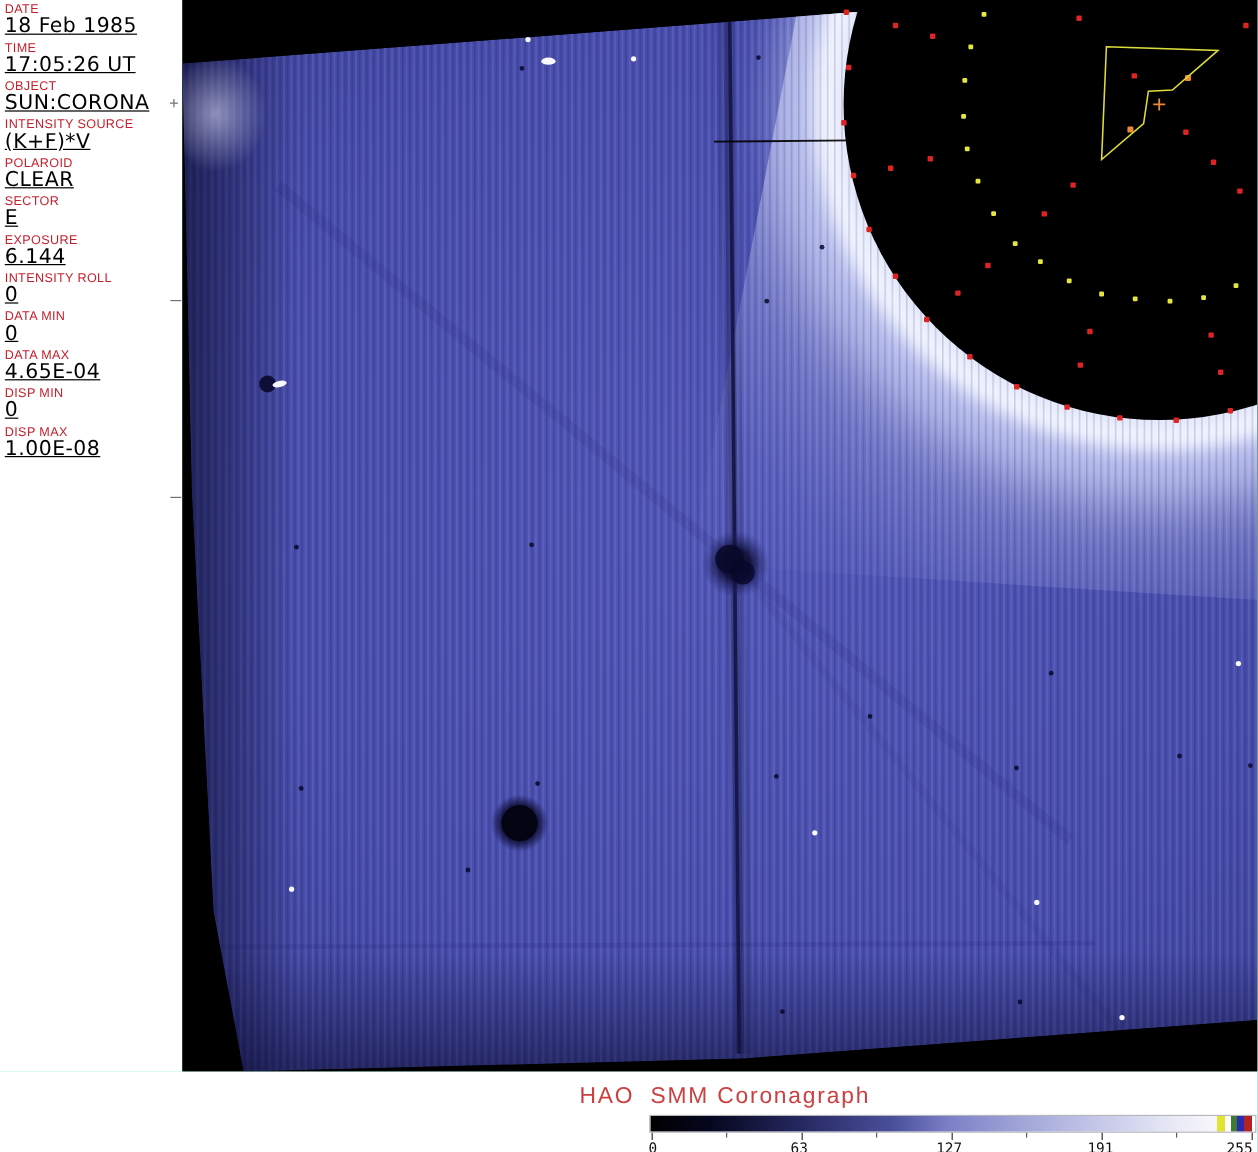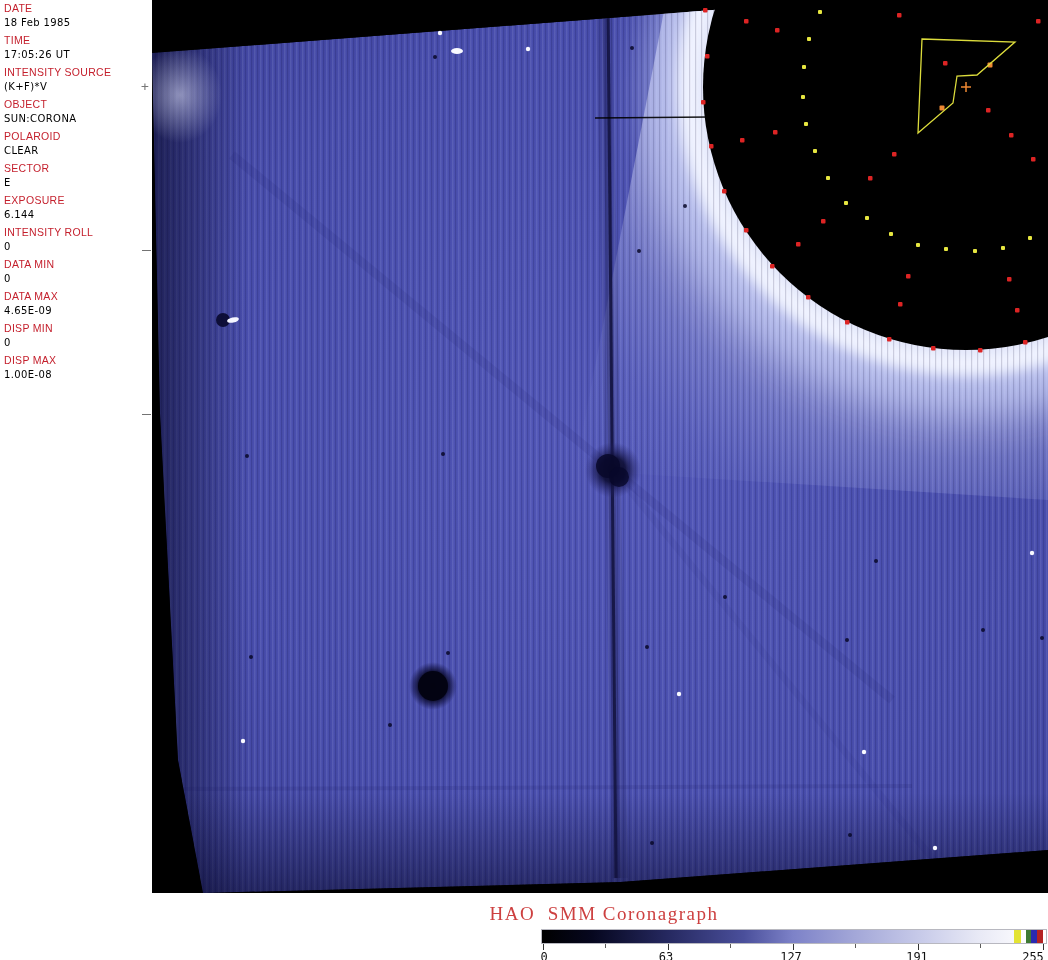--- a/index.html
+++ b/index.html
@@ -3,29 +3,29 @@
 <meta charset="utf-8">
 <style>
   html,body{margin:0;padding:0;background:#ffffff;}
   #app{position:relative;width:1048px;height:960px;background:#5eead4;overflow:hidden;
        font-family:"Liberation Sans",sans-serif;}
   
   #sidebar{position:absolute;left:0;top:0;width:152px;height:893px;background:#ffffff;}
   .entry{height:32px;padding-left:4px;padding-top:2px;box-sizing:border-box;}
   .entry .lbl{display:block;font-size:10.5px;line-height:12px;color:#c41f2c;
               letter-spacing:0.3px;font-family:"Liberation Sans",sans-serif;}
-  .entry .val{display:block;font-size:10px;line-height:17px;color:#000;
-              letter-spacing:0.4px;font-family:"DejaVu Sans",sans-serif;}
+  .entry .val{display:block;font-size:17px;line-height:17px;color:#000;
+              letter-spacing:0.4px;font-family:"DejaVu Sans",sans-serif;text-decoration:underline;}
   
   #image-area{position:absolute;left:152px;top:0;width:896px;height:893px;background:#000;}
   
   #footer{position:absolute;left:0;top:893px;width:1048px;height:67px;background:#fff;}
   #title{position:absolute;left:604px;top:10px;transform:translateX(-50%);
          font-size:19px;letter-spacing:1.5px;color:#cd4040;white-space:pre;
-         font-family:Liberation Serif, serif;}
+         font-family:Liberation Sans, sans-serif;}
   #colorbar{position:absolute;left:542px;top:37px;width:504px;height:13px;
             outline:1px solid #b8b8c0;
             background:linear-gradient(to right,
               #000000 0%, #06071f 10%, #25285f 24.7%, #4a4f9b 40%, #7d82c8 49.8%,
               #a3a7d8 62%, #c7cae9 74.9%, #e9eaf6 87%, #f7f7fc 93.6%,
               #e3e332 93.7%, #e3e332 95%, #ffffff 95%, #ffffff 96%,
               #3f7a33 96%, #3f7a33 97%, #2a2ab0 97%, #2a2ab0 98.2%,
               #b42222 98.2%, #b42222 99.4%, #ffffff 99.4%, #ffffff 100%);}
   .cb-tick{position:absolute;top:51px;width:1px;background:#333;}
   .cb-tick.major{height:6px;}
@@ -46,28 +46,28 @@
   <div id="sidebar">
     <div class="entry">
         <span class="lbl">DATE</span>
         <span class="val">18 Feb 1985</span>
       </div>
     <div class="entry">
         <span class="lbl">TIME</span>
         <span class="val">17:05:26 UT</span>
       </div>
     <div class="entry">
+        <span class="lbl">OBJECT</span>
+        <span class="val">SUN:CORONA</span>
+      </div>
+    <div class="entry">
         <span class="lbl">INTENSITY SOURCE</span>
         <span class="val">(K+F)*V</span>
       </div>
     <div class="entry">
-        <span class="lbl">OBJECT</span>
-        <span class="val">SUN:CORONA</span>
-      </div>
-    <div class="entry">
         <span class="lbl">POLAROID</span>
         <span class="val">CLEAR</span>
       </div>
     <div class="entry">
         <span class="lbl">SECTOR</span>
         <span class="val">E</span>
       </div>
     <div class="entry">
         <span class="lbl">EXPOSURE</span>
         <span class="val">6.144</span>
@@ -75,21 +75,21 @@
     <div class="entry">
         <span class="lbl">INTENSITY ROLL</span>
         <span class="val">0</span>
       </div>
     <div class="entry">
         <span class="lbl">DATA MIN</span>
         <span class="val">0</span>
       </div>
     <div class="entry">
         <span class="lbl">DATA MAX</span>
-        <span class="val">4.65E-09</span>
+        <span class="val">4.65E-04</span>
       </div>
     <div class="entry">
         <span class="lbl">DISP MIN</span>
         <span class="val">0</span>
       </div>
     <div class="entry">
         <span class="lbl">DISP MAX</span>
         <span class="val">1.00E-08</span>
       </div>
   </div>

